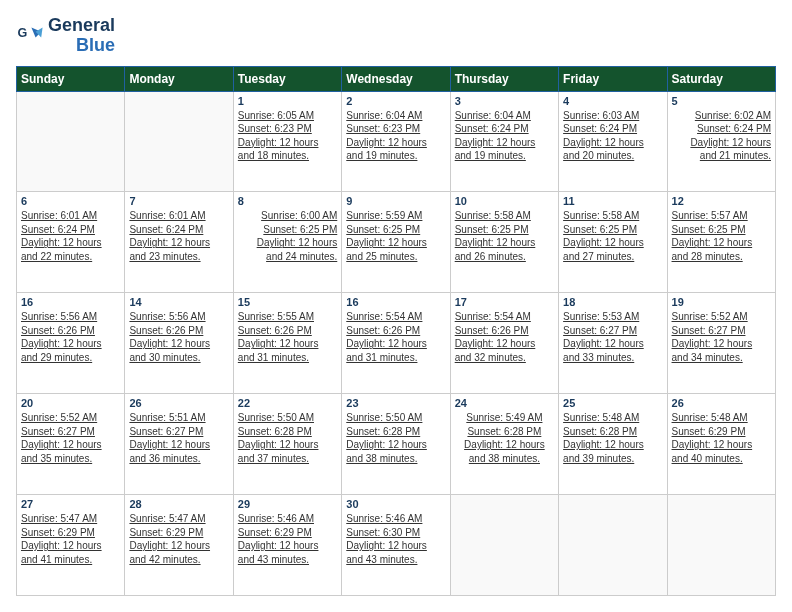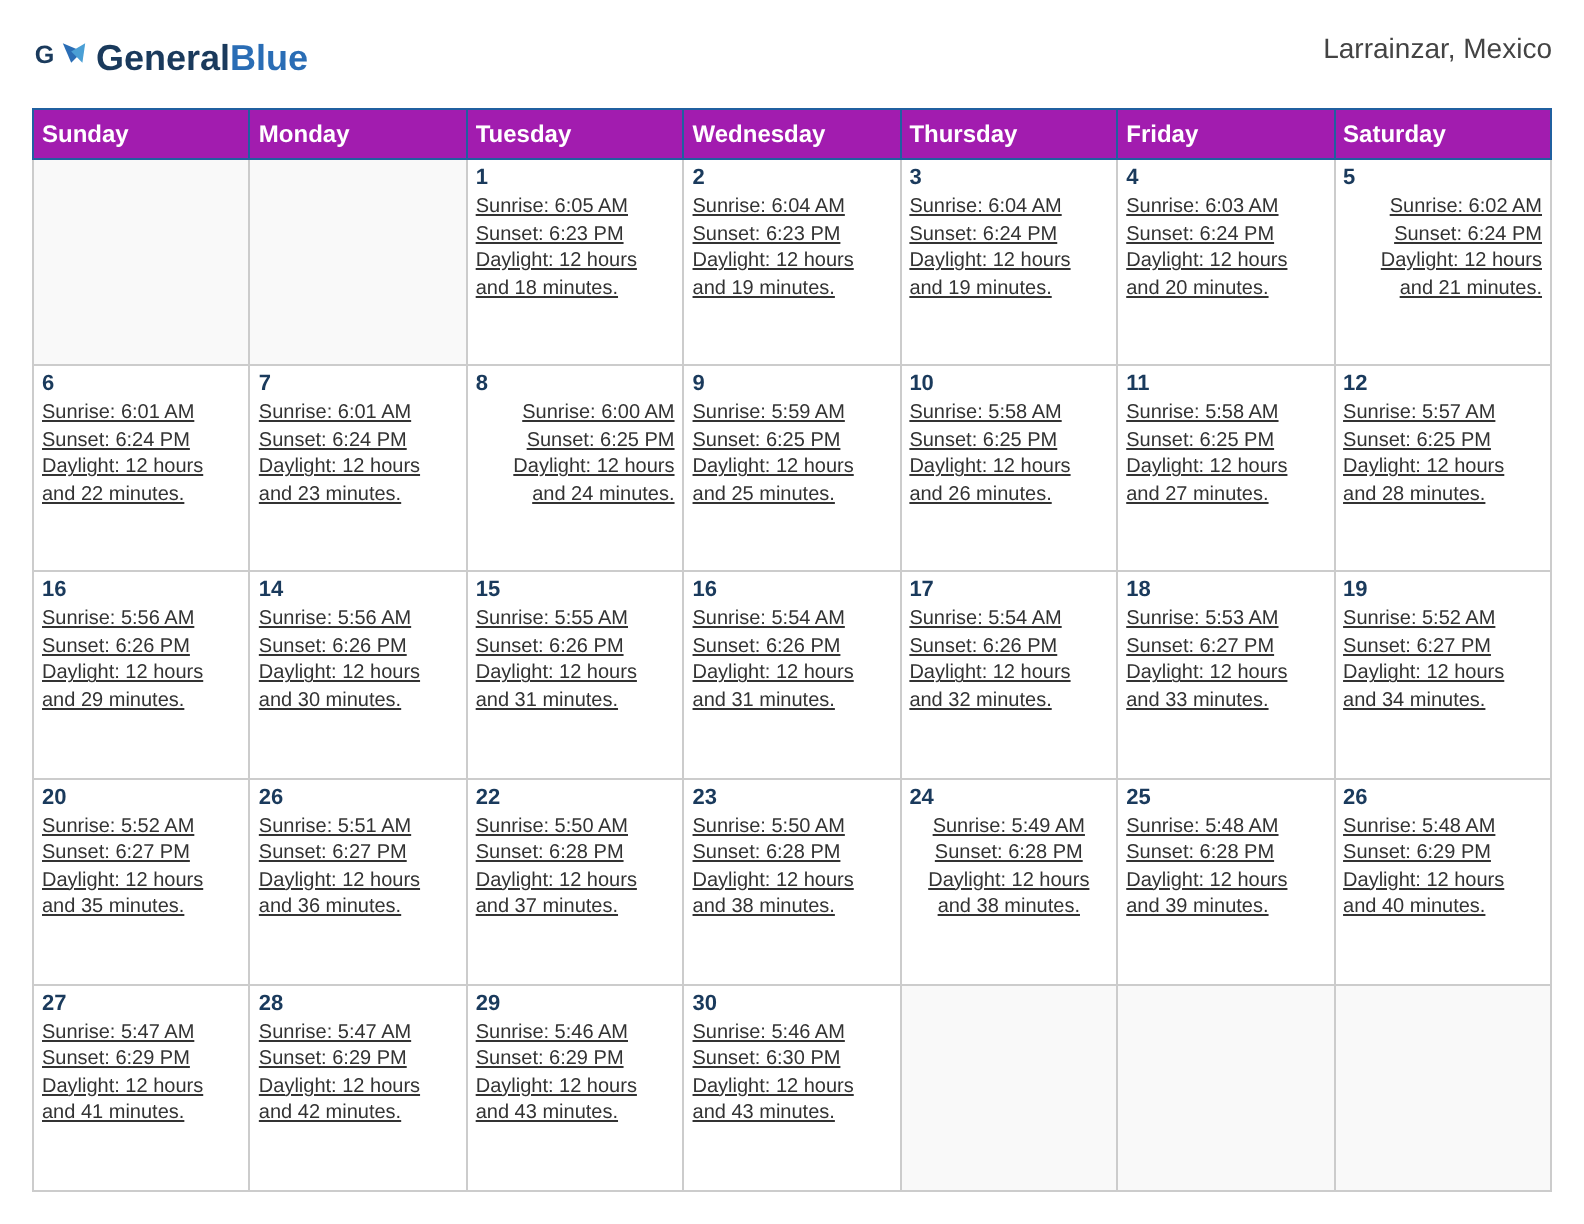--- a/index.html
+++ b/index.html
@@ -18,20 +18,21 @@
       flex-direction: column;
     }
     .header {
       display: flex;
       justify-content: space-between;
       align-items: flex-start;
       margin-bottom: 10px;
     }
     .logo-text {
       display: flex;
+      flex-direction: column;
       font-size: 18px;
       font-weight: bold;
       color: #1a3a5c;
       line-height: 1.1;
     }
     .logo-text span:first-child { color: #1a3a5c; }
     .logo-icon {
       width: 28px;
       height: 28px;
       margin-right: 4px;
@@ -49,21 +50,21 @@
       color: #444;
     }
     .calendar {
       flex: 1;
       border: 1px solid #ccc;
       border-collapse: collapse;
       width: 100%;
       table-layout: fixed;
     }
     .calendar th {
-      background: #a21caf;
+      background: #14532d;
       color: #fff;
       font-size: 12px;
       font-weight: bold;
       padding: 5px 4px;
       text-align: left;
       border: 1px solid #2060a0;
     }
     .calendar td {
       border: 1px solid #ccc;
       vertical-align: top;
@@ -102,21 +103,20 @@
         <text x="2" y="22" font-size="18" font-weight="bold" fill="#1a3a5c">G</text>
         <polygon points="22,8 36,14 28,22" fill="#2a6db5"></polygon>
         <polygon points="28,14 38,8 36,22" fill="#4a9fd5"></polygon>
       </svg>
       <div class="logo-text">
         <span>General</span>
         <span class="logo-blue">Blue</span>
       </div>
     </div>
     <div class="title-block">
-      <div class="subtitle">Larrainzar, Mexico</div>
     </div>
   </div>
 
   <table class="calendar">
     <thead>
       <tr>
       <th>Sunday</th>
           <th>Monday</th>
           <th>Tuesday</th>
           <th>Wednesday</th>

